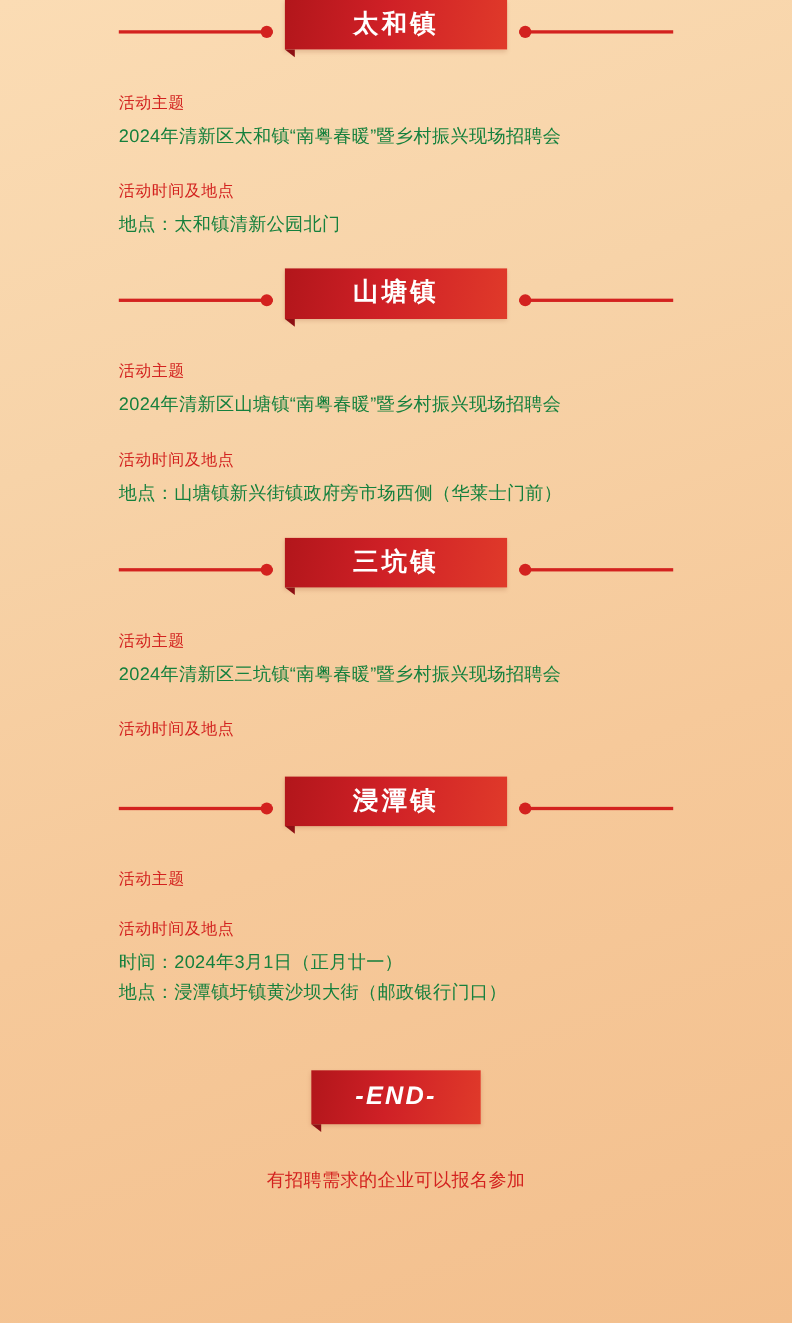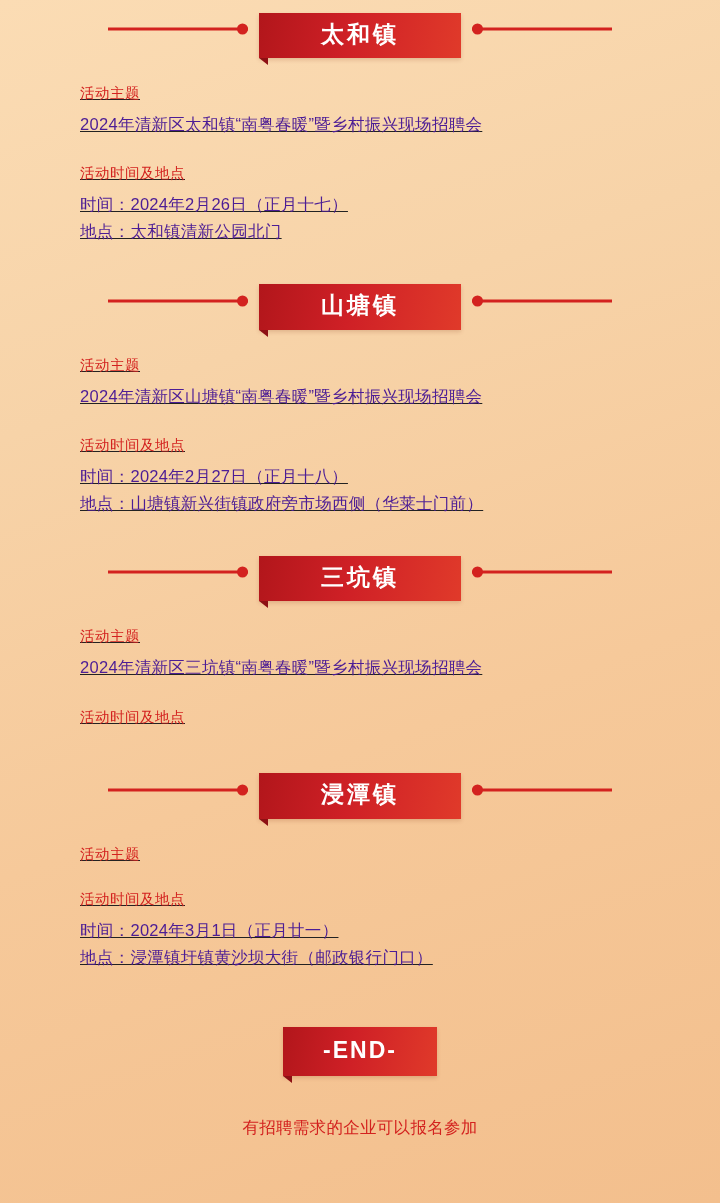--- a/index.html
+++ b/index.html
@@ -24,21 +24,21 @@
   }
 
   
   .section {
     position: relative;
   }
   .banner-row {
     position: relative;
     height: 58px;
     display: flex;
-    align-items: flex-end;
+    align-items: flex-start;
     justify-content: center;
   }
   .banner {
     position: relative;
     background: linear-gradient(100deg, #b2161b 0%, #cf2026 45%, #e03a2a 100%);
     color: #fff;
     font-size: 23px;
     font-weight: bold;
     letter-spacing: 3px;
     padding: 9px 26px 11px 26px;
@@ -85,33 +85,32 @@
     border-radius: 50%;
     background: #d3221f;
     transform: translateY(-50%);
     z-index: 2;
   }
   .dot-left { left: 237px; }
   .dot-right { right: 237px; }
 
   
   .block {
-    padding: 0 128px 0 80px;
-    text-decoration: underline;
+    padding: 0 128px 0 108px;
   }
   .label {
     color: #d3221f;
     font-size: 14.5px;
     margin-top: 26px;
     margin-bottom: 8px;
     letter-spacing: .5px;
   }
   .line {
     font-size: 16.5px;
-    color: #4c1d95;
+    color: #15803d;
     line-height: 1.65;
     letter-spacing: .3px;
   }
 
   .section-gap { height: 26px; }
 
   
   .end-wrap {
     display: flex;
     justify-content: center;
@@ -120,20 +119,21 @@
   .end-banner {
     position: relative;
     background: linear-gradient(100deg, #b2161b 0%, #cf2026 45%, #e03a2a 100%);
     color: #fff;
     font-size: 23px;
     font-weight: bold;
     letter-spacing: 2px;
     padding: 10px 40px 12px 40px;
     text-align: center;
     box-shadow: 0 2px 4px rgba(120,40,10,0.18);
+    font-style: italic;
   }
   .end-banner::after {
     content: "";
     position: absolute;
     left: 0;
     bottom: -7px;
     width: 0;
     height: 0;
     border-top: 7px solid #8d1014;
     border-left: 9px solid transparent;
@@ -158,40 +158,38 @@
       <div class="line-left"></div>
       <div class="dot dot-left"></div>
       <div class="banner">太和镇</div>
       <div class="line-right"></div>
       <div class="dot dot-right"></div>
     </div>
     <div class="block">
       <div class="label">活动主题</div>
       <div class="line">2024年清新区太和镇“南粤春暖”暨乡村振兴现场招聘会</div>
       <div class="label">活动时间及地点</div>
-      <div class="line">时间：2024年2月26日（正月十七）</div>
       <div class="line">地点：太和镇清新公园北门</div>
     </div>
   </div>
 
   <div class="section-gap"></div>
 
   <div class="section">
     <div class="banner-row">
       <div class="line-left"></div>
       <div class="dot dot-left"></div>
       <div class="banner">山塘镇</div>
       <div class="line-right"></div>
       <div class="dot dot-right"></div>
     </div>
     <div class="block">
       <div class="label">活动主题</div>
       <div class="line">2024年清新区山塘镇“南粤春暖”暨乡村振兴现场招聘会</div>
       <div class="label">活动时间及地点</div>
-      <div class="line">时间：2024年2月27日（正月十八）</div>
       <div class="line">地点：山塘镇新兴街镇政府旁市场西侧（华莱士门前）</div>
     </div>
   </div>
 
   <div class="section-gap"></div>
 
   <div class="section">
     <div class="banner-row">
       <div class="line-left"></div>
       <div class="dot dot-left"></div>

